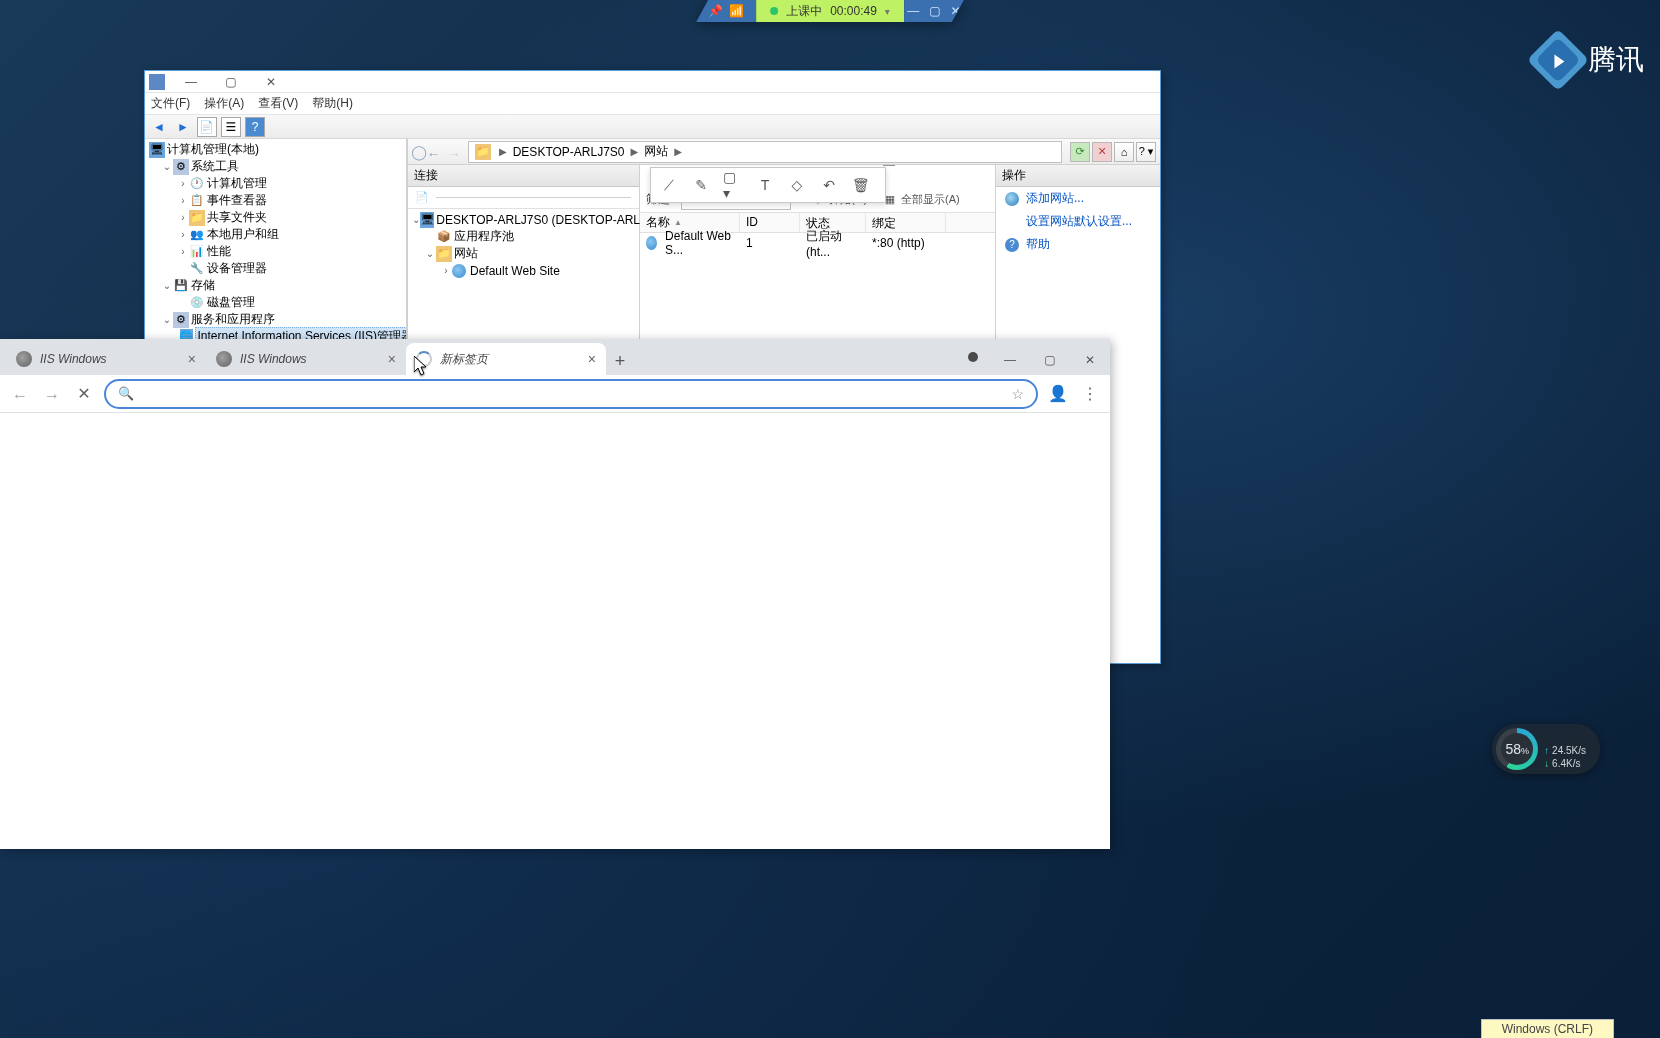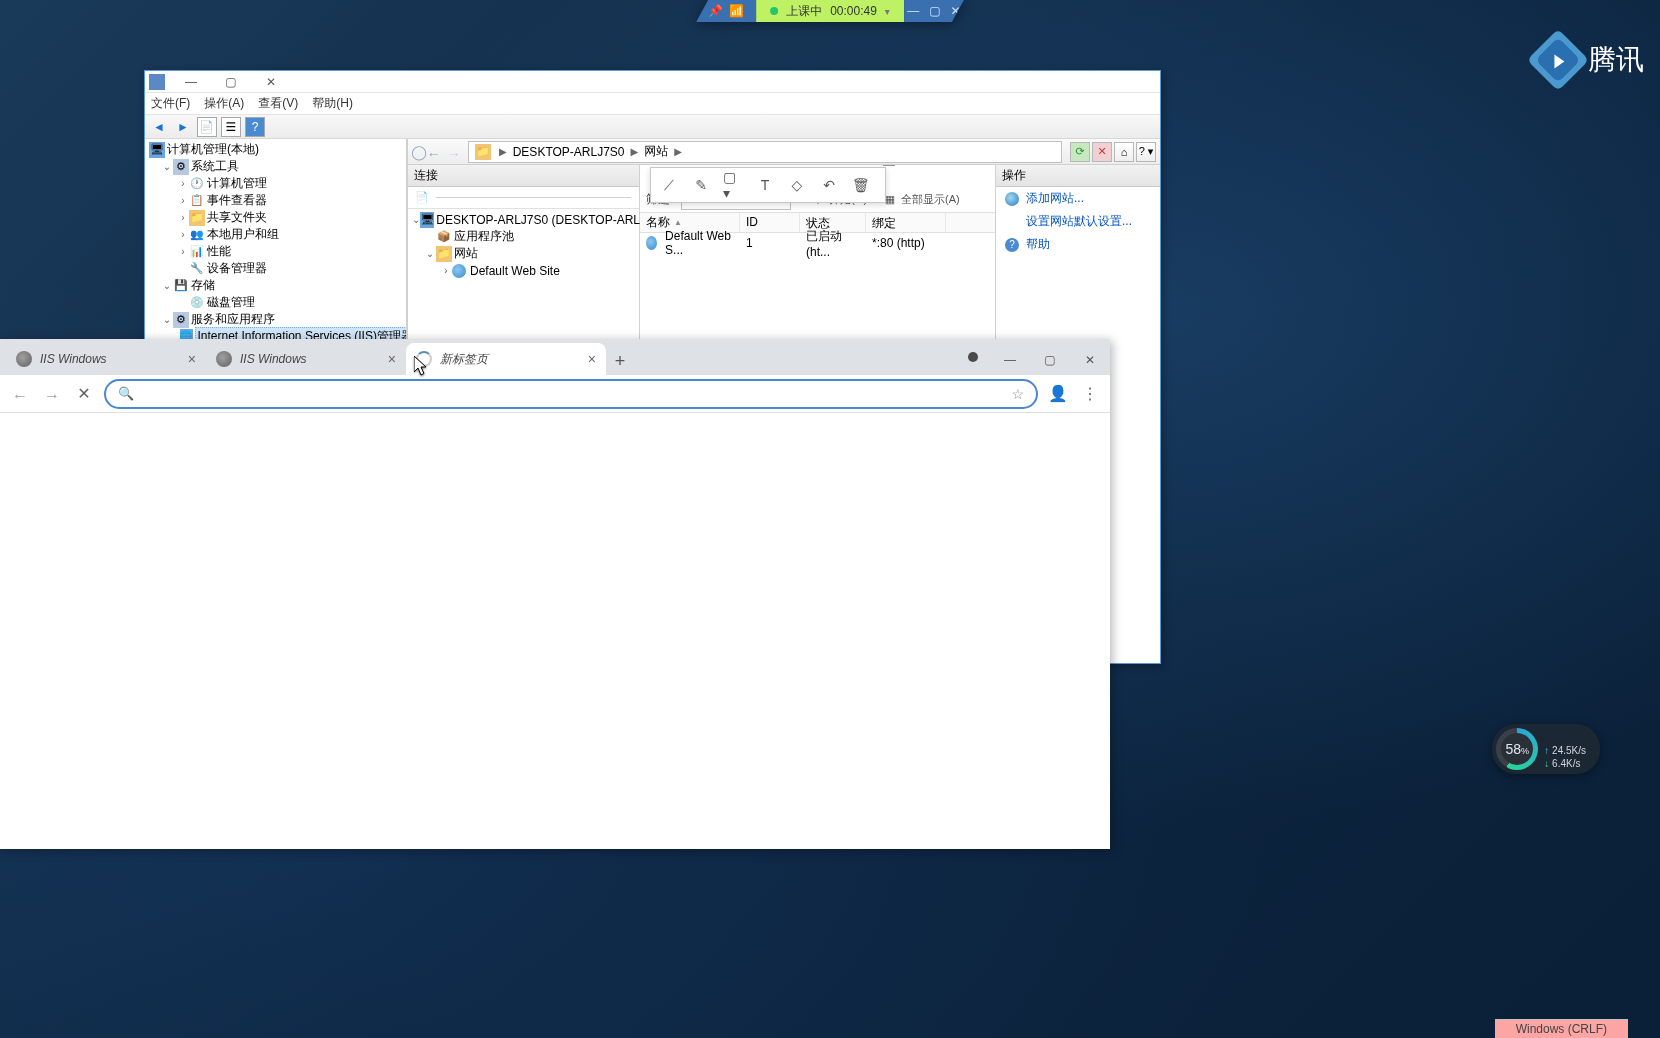--- a/index.html
+++ b/index.html
@@ -202,22 +202,22 @@
 }
 .net-circle::after { content: ""; position: absolute; inset: 5px; border-radius: 50%; background: #2a3038; }
 .net-pct { position: relative; z-index: 1; color: #e0e6ea; font-size: 14px; }
 .net-pct-sm { font-size: 9px; }
 .net-speeds { font-size: 10px; line-height: 13px; color: #d0d6da; }
 .net-up::before { content: "↑ "; color: #3ac8e0; }
 .net-dn::before { content: "↓ "; color: #3ae096; }
 
 
 .status-frag {
-  position: absolute; right: 32px; bottom: 0; 
-  background: #fca5a5; border: 1px solid #c0c0c0; border-bottom: none;
+  position: absolute; right: 46px; bottom: 0; 
+  background: #fef9c3; border: 1px solid #c0c0c0; border-bottom: none;
   padding: 2px 20px; font-size: 12px; color: #444;
 }
 </style>
 </head>
 <body>
 
 <div class="top-bar">
   <div class="top-bar-left">
     <span>📌</span>
     <span>📶</span>

